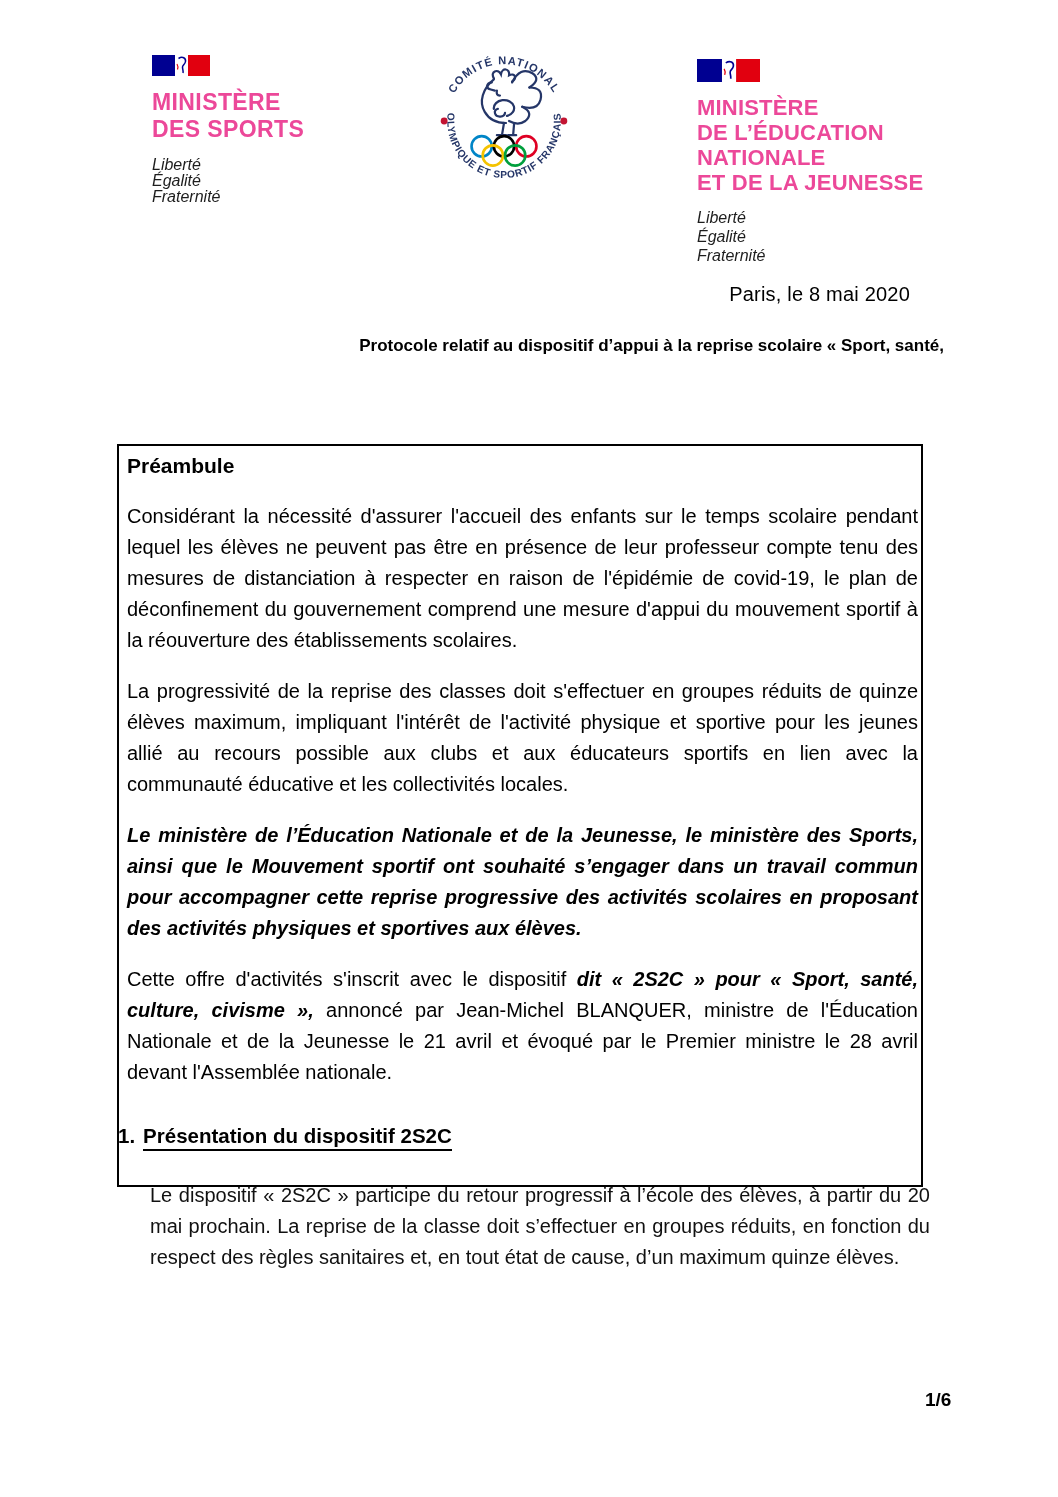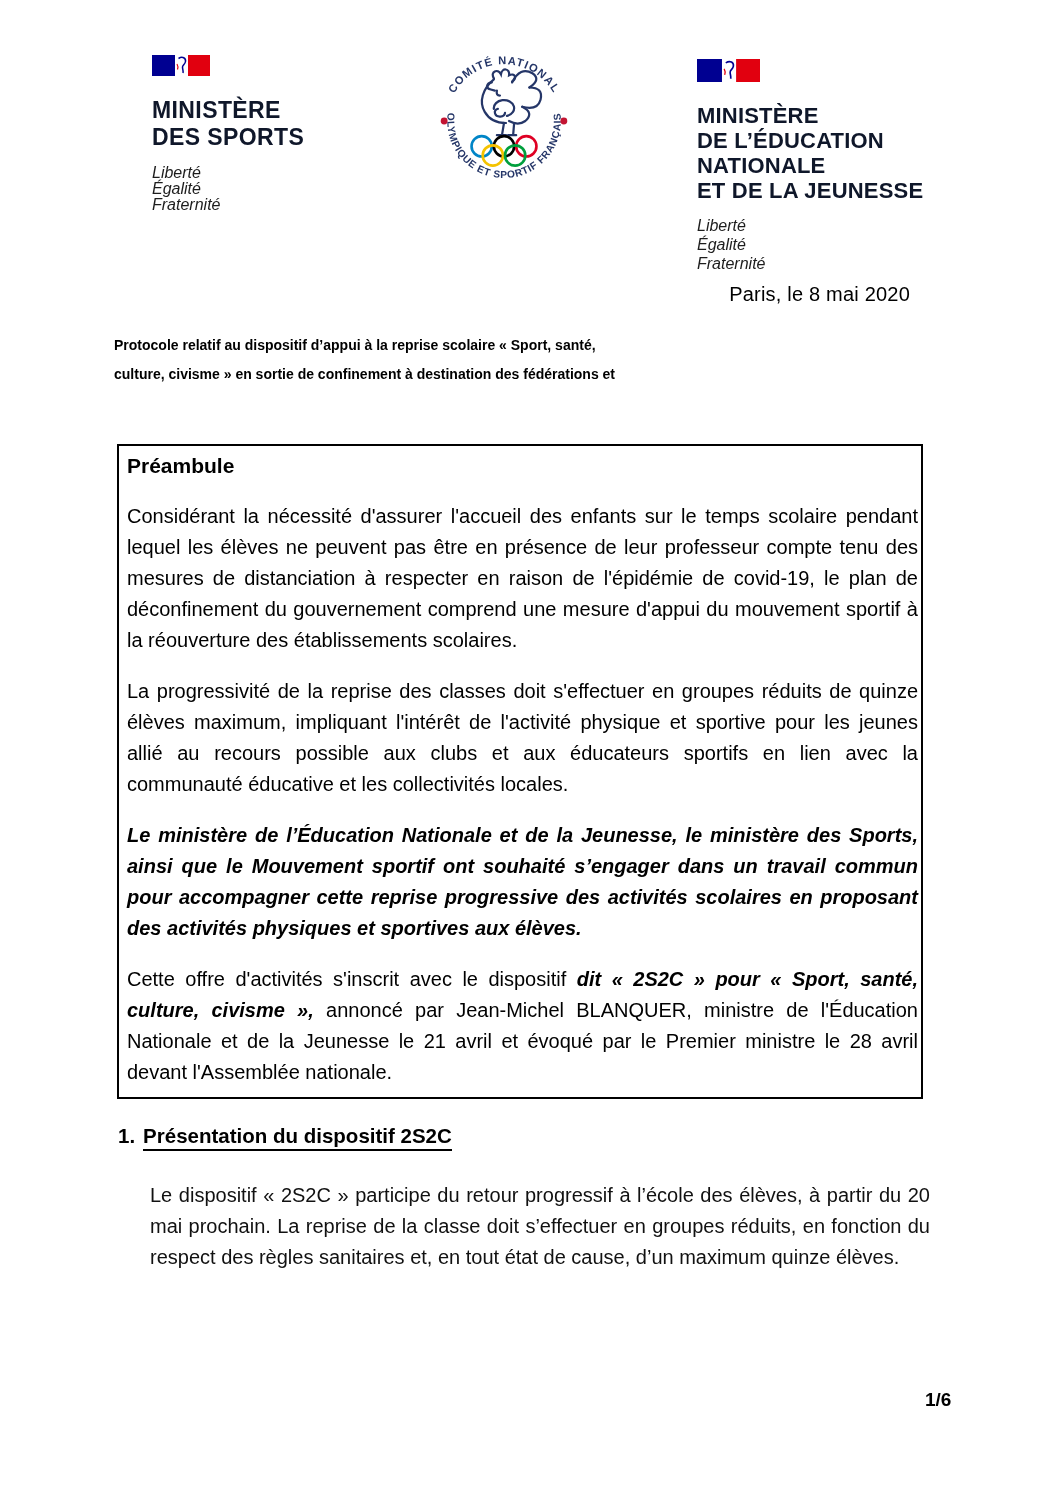--- a/index.html
+++ b/index.html
@@ -5,36 +5,36 @@
   html,body { margin:0; padding:0; background:#ffffff; }
   .page {
     position:relative; width:1058px; height:1497px; background:#ffffff;
     font-family:"Liberation Sans", sans-serif; color:#000; overflow:hidden;
   }
   
   .logo-block { position:absolute; }
   .logo-sports { left:152px; top:55px; width:230px; }
   .logo-edu    { left:697px; top:59px; width:245px; }
   .flag { display:block; }
-  .ministry-name { font-weight:bold; color:#0f172a; margin-top:21px; }
+  .ministry-name { font-weight:bold; color:#ec4899; margin-top:13px; }
   .logo-sports .ministry-name { font-size:23px; line-height:27px; letter-spacing:0.4px; }
   .logo-edu    .ministry-name { font-size:22px; line-height:25px; letter-spacing:0.2px; }
   .motto { font-family:Liberation Sans, sans-serif; font-style:italic; color:#1d1d1d; }
   .logo-sports .motto { margin-top:14px; font-size:16px; line-height:16px; }
   .logo-edu    .motto { margin-top:13px; font-size:16px; line-height:19px; }
   .logo-cnosf { position:absolute; left:433px; top:52px; width:142px; height:142px; }
 
   
   .dateline { position:absolute; top:283px; right:148px; font-size:20px; letter-spacing:0.2px; }
   .doc-title {
     position:absolute; left:114px; top:331px; width:830px;
-    text-align:left; font-weight:bold; font-size:14px; line-height:29px;
+    text-align:right; font-weight:bold; font-size:17px; line-height:29px;
   }
   .preambule-box {
-    position:absolute; left:117px; top:444px; width:806px; height:655px;
+    position:absolute; left:117px; top:444px; width:806px; height:743px;
     box-sizing:border-box; border:2px solid #000;
     padding:4px 3px 14px 8px;
     font-size:20px; line-height:31px; text-align:justify;
   }
   .preambule-heading { font-weight:bold; font-size:21px; line-height:31px; }
   .preambule-box p { margin:20px 0 0 0; }
   .bold-par { font-weight:bold;font-style:italic; }
   .section-heading { position:absolute; left:118px; top:1124px; font-size:20.5px; font-weight:bold; white-space:nowrap; }
   .section-heading .num { margin-right:8px; }
   .section-heading .txt { border-bottom:2.5px solid #000; padding-bottom:2px;margin-top:39px; }
@@ -127,21 +127,20 @@
       <div>Liberté</div>
       <div>Égalité</div>
       <div>Fraternité</div>
     </div>
   </div>
 
   <div class="dateline">Paris, le 8 mai 2020</div>
 
   <div class="doc-title">
     <div>Protocole relatif au dispositif d’appui à la reprise scolaire « Sport, santé,</div>
-    <div>culture, civisme » en sortie de confinement à destination des fédérations et</div>
   </div>
 
   <div class="preambule-box">
     <div class="preambule-heading">Préambule</div>
     <p>Considérant la nécessité d'assurer l'accueil des enfants sur le temps scolaire pendant lequel les élèves ne peuvent pas être en présence de leur professeur compte tenu des mesures de distanciation à respecter en raison de l'épidémie de covid-19, le plan de déconfinement du gouvernement comprend une mesure d'appui du mouvement sportif à la réouverture des établissements scolaires.</p>
     <p>La progressivité de la reprise des classes doit s'effectuer en groupes réduits de quinze élèves maximum, impliquant l'intérêt de l'activité physique et sportive pour les jeunes allié au recours possible aux clubs et aux éducateurs sportifs en lien avec la communauté éducative et les collectivités locales.</p>
     <p class="bold-par">Le ministère de l’Éducation Nationale et de la Jeunesse, le ministère des Sports, ainsi que le Mouvement sportif ont souhaité s’engager dans un travail commun pour accompagner cette reprise progressive des activités scolaires en proposant des activités physiques et sportives aux élèves.</p>
     <p><span>Cette offre d'activités s'inscrit avec le dispositif </span><span class="bold-par">dit « 2S2C » pour « Sport, santé, culture, civisme », </span><span>annoncé par Jean-Michel BLANQUER, ministre de l'Éducation Nationale et de la Jeunesse le 21 avril et évoqué par le Premier ministre le 28 avril devant l'Assemblée nationale.</span></p>
   </div>
 

